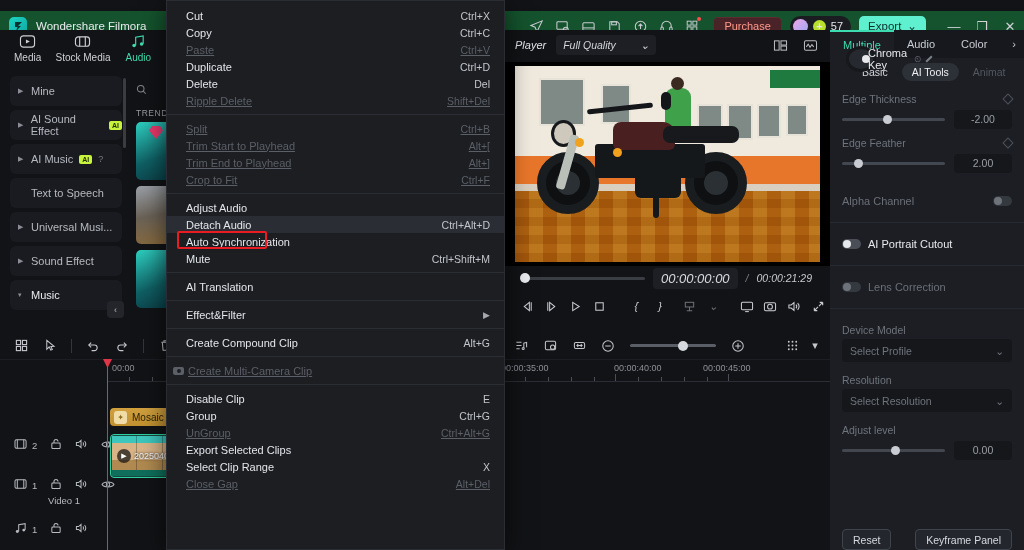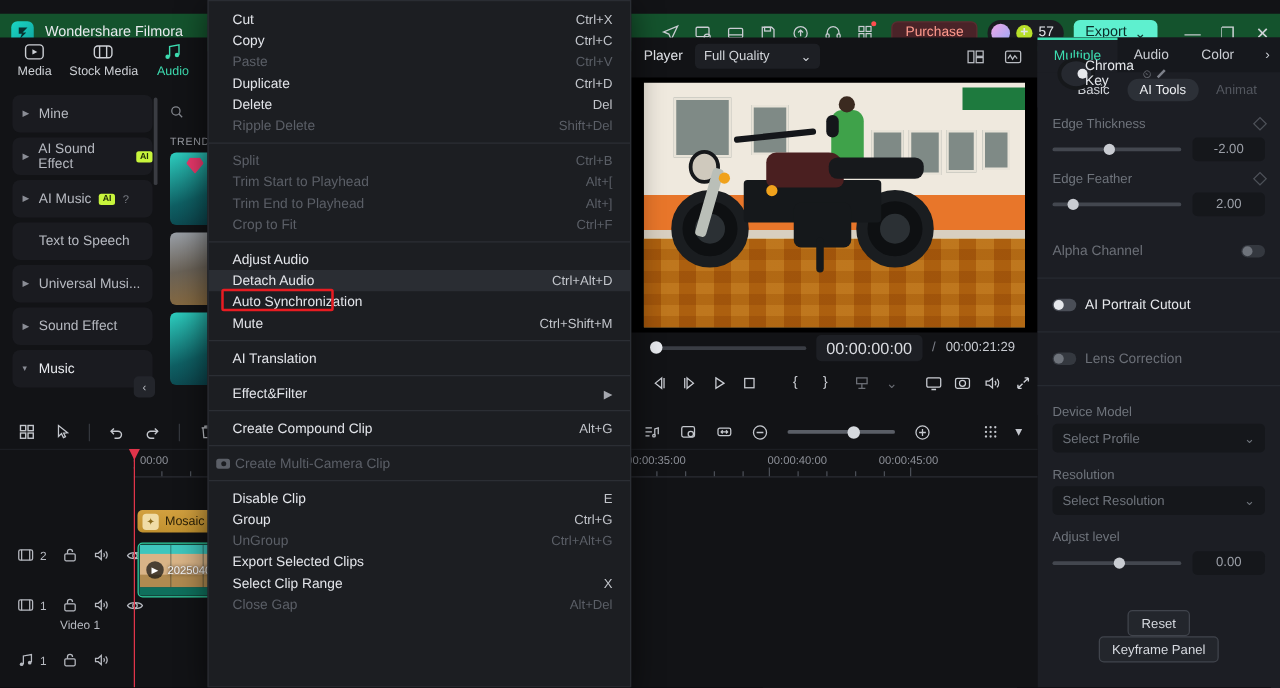--- a/index.html
+++ b/index.html
@@ -75,21 +75,21 @@
   .th2{ background:linear-gradient(170deg,#9aa0a8,#6a6257 50%,#8a6a3c); }
   .th3{ background:linear-gradient(160deg,#2ecfc0,#0f5f63 60%,#0b3b44); }
   .gem{ position:absolute; top:4px; left:13px; width:14px;height:13px;background:#e8386b;
         clip-path:polygon(50% 100%,0 35%,22% 0,78% 0,100% 35%); }
   .collapsebtn{
     position:absolute; left:101px; bottom:8px; width:17px;height:17px;border-radius:4px;
     background:#23252b; color:#b9bcc2; display:flex;align-items:center;justify-content:center;font-size:9px;
   }
 
   
-  .player{ position:absolute; top:30px; left:505px; right:194px; bottom:218px; background:#121316; }
+  .player{ position:absolute; top:30px; left:505px; right:194px; bottom:218px; background:#121316;font-style:italic; }
   .phead{ height:30px; display:flex; align-items:center; padding:0 10px; gap:10px; }
   .phead .plabel{ font-size:11px; color:#e2e4e9; }
   .qsel{
     width:100px;height:20px;border-radius:4px;background:#1d1f24;
     display:flex;align-items:center;justify-content:space-between;padding:0 7px;font-size:10.5px;color:#d2d5da;
   }
   .phead .spacer{ flex:1; }
   .pico{ width:20px;height:20px;display:flex;align-items:center;justify-content:center;color:#b9bcc2; }
   .stage{ position:absolute; top:32px; left:0; right:0; height:204px; background:#000; }
   .video{ position:absolute; left:10px; right:10px; top:4px; bottom:4px; overflow:hidden; }
@@ -147,21 +147,21 @@
   .dia.dim{ border-color:#4d5158; }
   .plabel2{ font-size:10.5px; color:#6f747c; padding:7px 12px 3px; display:flex; align-items:center; }
   .sliderrow{ display:flex; align-items:center; gap:9px; padding:0 12px; height:22px; }
   .sl{ flex:1; height:3px; background:#43474f; border-radius:2px; position:relative; }
   .sl .knob{ position:absolute; top:-3px; width:9px;height:9px;border-radius:50%;background:#c9ccd2; }
   .val{ width:58px;height:19px;border-radius:4px;background:#15171b;color:#9a9ea6;font-size:10.5px;
         display:flex;align-items:center;justify-content:center; }
   .sep{ height:1px; background:#262a31; margin:8px 0; }
   .selbox{ margin:0 12px; height:23px; border-radius:4px; background:#15171b;
     display:flex;align-items:center;justify-content:space-between;padding:0 8px;font-size:10.5px;color:#6f747c; }
-  .rfoot{ position:absolute; left:0; right:0; bottom:20px; display:flex; align-items:center; justify-content:space-between; padding:0 12px;flex-direction:column; }
+  .rfoot{ position:absolute; left:0; right:0; bottom:0; display:flex; align-items:center; justify-content:space-between; padding:0 12px; }
   .rbtn{ height:21px;border-radius:4px;border:1px solid #40444c;background:#23262c;color:#d7dae0;
          font-size:10.5px; display:flex;align-items:center;padding:0 10px; }
 
   
   .timeline{ position:absolute; left:0; right:194px; bottom:0; height:218px; background:#121316; }
   .ttoolbar{ height:28px; display:flex; align-items:center; padding:0 8px; gap:3px; border-bottom:1px solid #1c1e23;}
   .ti{ width:26px;height:22px;display:flex;align-items:center;justify-content:center;color:#c4c7cd; }
   .ti.green{ color:#3ddcb0; }
   .vdiv{ width:1px;height:14px;background:#33363c;margin:0 5px; }
   .zoomline{ width:86px;height:3px;background:#5a5e66;border-radius:2px;position:relative;margin:0 6px; }
@@ -192,21 +192,21 @@
   .hscroll .bar2{ position:absolute; left:0; width:86px; height:5px; border-radius:3px; background:#3d4148; }
 
   
   .ctxmenu{
     position:absolute; left:166px; top:0; width:339px; height:550px;
     background:#1c1e22; border:1px solid #2a2d33; z-index:50;
     box-shadow:0 6px 24px rgba(0,0,0,.6);
   }
   .mi{ height:17px; display:flex; align-items:center; padding:0 14px 0 19px; font-size:11px; color:#e3e5ea; }
   .mi .sc{ margin-left:auto; font-size:10.5px; color:#c2c5cb; }
-  .mi.disabled{ color:#5b5f67; }
+  .mi.disabled{ color:#5b5f67;text-decoration:underline; }
   .mi.disabled .sc{ color:#5b5f67; }
   .mi.highlight{ background:#2a2d33; }
   .msep{ height:1px; background:#2b2e34; margin:5px 0; }
   .arr{ margin-left:auto; color:#a5a8af; font-size:9px; }
   .camicon{ width:11px;height:8px;border-radius:2px;background:#5b5f67;margin-left:-13px;margin-right:4px;
             display:flex;align-items:center;justify-content:center; }
   .camicon:after{ content:""; width:4px;height:4px;border-radius:50%;background:#1c1e22; }
   .redbox{
     position:absolute; left:177px; top:231px; width:90px; height:18px;
     border:2px solid #e81c22; border-radius:2px; z-index:60; pointer-events:none;

